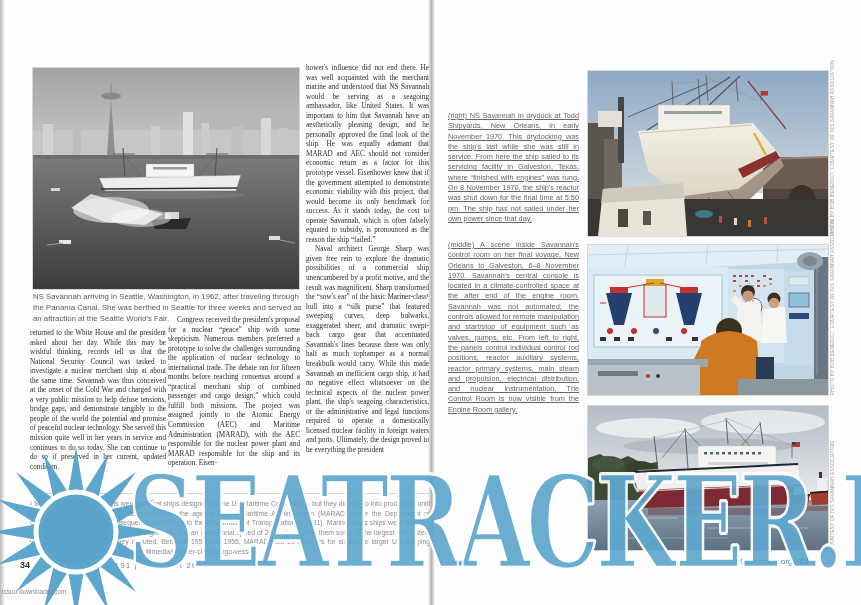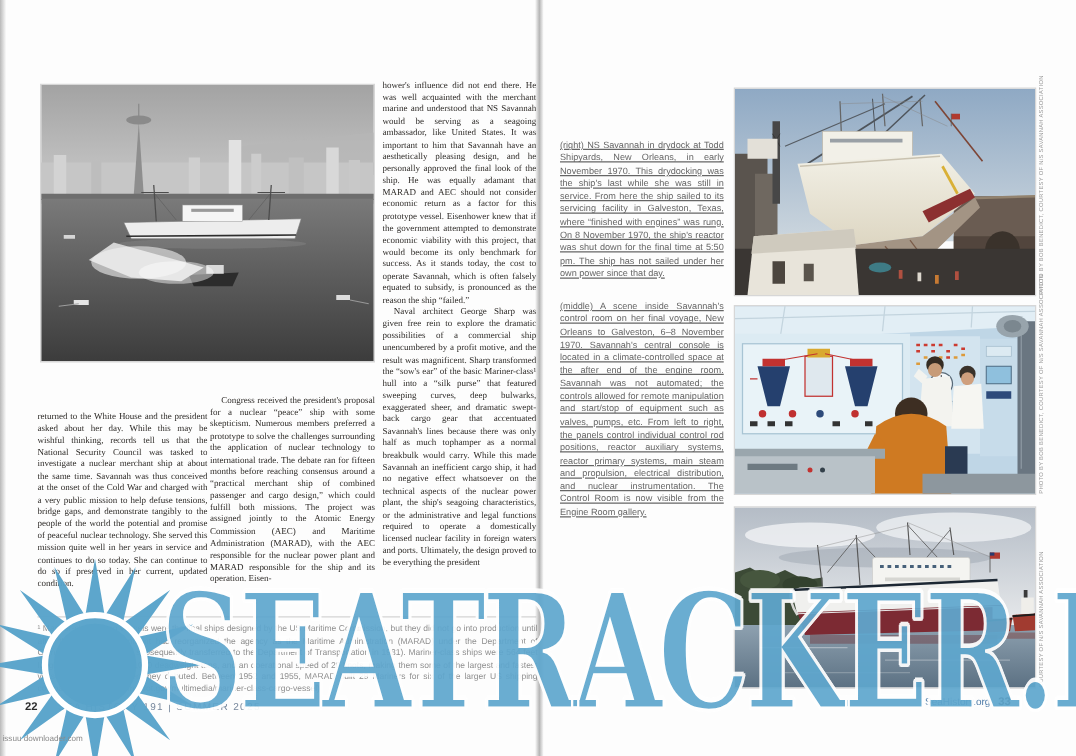--- a/index.html
+++ b/index.html
@@ -97,40 +97,41 @@
       <ellipse cx="108" cy="150" rx="30" ry="9" fill="#ffffff" opacity=".45"></ellipse>
 
       <rect x="26" y="172" width="12" height="4" fill="#e6e6e6"></rect>
       <line x1="14" y1="177" x2="30" y2="175" stroke="#9d9d9d" stroke-width="1"></line>
       <rect x="236" y="168" width="11" height="4" fill="#dcdcdc"></rect>
       <line x1="247" y1="172" x2="262" y2="175" stroke="#989898" stroke-width="1"></line>
       <rect x="18" y="120" width="9" height="3" fill="#d6d6d6"></rect>
     </svg>
   </figure>
 
+  <p class="cap-left" style="left:33px;top:292px;width:274px;margin:0">NS Savannah arriving in Seattle, Washington, in 1962, after traveling through the Panama Canal. She was berthed in Seattle for three weeks and served as an attraction at the Seattle World's Fair.</p>
 
   <div class="bodycol" style="left:30px;top:329px;width:136px;height:168px">
     <p>returned to the White House and the president asked about her day. While this may be wishful thinking, records tell us that the National Security Council was tasked to investigate a nuclear merchant ship at about the same time. Savannah was thus conceived at the onset of the Cold War and charged with a very public mission to help defuse tensions, bridge gaps, and demonstrate tangibly to the people of the world the potential and promise of peaceful nuclear technology. She served this mission quite well in her years in service and continues to do so today. She can continue to do so if preserved in her current, updated condition.</p>
   </div>
 
   <div class="bodycol" style="left:168px;top:316px;width:132px;height:168px">
     <p class="indent">Congress received the president's proposal for a nuclear “peace” ship with some skepticism. Numerous members preferred a prototype to solve the challenges surrounding the application of nuclear technology to international trade. The debate ran for fifteen months before reaching consensus around a “practical merchant ship of combined passenger and cargo design,” which could fulfill both missions. The project was assigned jointly to the Atomic Energy Commission (AEC) and Maritime Administration (MARAD), with the AEC responsible for the nuclear power plant and MARAD responsible for the ship and its operation. Eisen-</p>
   </div>
 
   <div class="bodycol" style="left:306px;top:64px;width:123px;height:430px">
     <p>hower's influence did not end there. He was well acquainted with the merchant marine and understood that NS Savannah would be serving as a seagoing ambassador, like United States. It was important to him that Savannah have an aesthetically pleasing design, and he personally approved the final look of the ship. He was equally adamant that MARAD and AEC should not consider economic return as a factor for this prototype vessel. Eisenhower knew that if the government attempted to demonstrate economic viability with this project, that would become its only benchmark for success. As it stands today, the cost to operate Savannah, which is often falsely equated to subsidy, is pronounced as the reason the ship “failed.”</p>
     <p class="indent">Naval architect George Sharp was given free rein to explore the dramatic possibilities of a commercial ship unencumbered by a profit motive, and the result was magnificent. Sharp transformed the “sow's ear” of the basic Mariner-class¹ hull into a “silk purse” that featured sweeping curves, deep bulwarks, exaggerated sheer, and dramatic swept-back cargo gear that accentuated Savannah's lines because there was only half as much tophamper as a normal breakbulk would carry. While this made Savannah an inefficient cargo ship, it had no negative effect whatsoever on the technical aspects of the nuclear power plant, the ship's seagoing characteristics, or the administrative and legal functions required to operate a domestically licensed nuclear facility in foreign waters and ports. Ultimately, the design proved to be everything the president</p>
   </div>
 
   <div class="rule" style="left:30px;top:493px;width:399px"></div>
 
   <div class="footnote" style="left:30px;top:499px;width:400px;height:60px">¹ Mariner-class cargo vessels were the final ships designed by the US Maritime Commission, but they did not go into production until after the federal government had reorganized the agency as the Maritime Administration (MARAD) under the Department of Commerce (MARAD was subsequently transferred to the Department of Transportation in 1981). Mariner-class ships were 564 feet long, had a capacity of 14,000 deadweight tons, and an operational speed of 20 knots, making them some of the largest and fastest vessels in the world when they debuted. Between 1952 and 1955, MARAD built 29 Mariners for six of the larger US shipping companies. (www.maritime.dot.gov/multimedia/mariner-class-cargo-vessel)</div>
 
   <div class="folio" style="left:20px;top:560px">
-    <span class="num">22</span>
+    <span class="num">34</span>
     <span class="mag">SEA HISTORY 191  |  SUMMER 2025</span>
   </div>
 
   <div class="cap-right" style="left:448px;top:111px;width:131px">(right) NS Savannah in drydock at Todd Shipyards, New Orleans, in early November 1970. This drydocking was the ship's last while she was still in service. From here the ship sailed to its servicing facility in Galveston, Texas, where “finished with engines” was rung. On 8 November 1970, the ship's reactor was shut down for the final time at 5:50 pm. The ship has not sailed under her own power since that day.</div>
   <div class="cap-right" style="left:448px;top:240px;width:131px">(middle) A scene inside Savannah's control room on her final voyage, New Orleans to Galveston, 6–8 November 1970. Savannah's central console is located in a climate-controlled space at the after end of the engine room. Savannah was not automated; the controls allowed for remote manipulation and start/stop of equipment such as valves, pumps, etc. From left to right, the panels control individual control rod positions, reactor auxiliary systems, reactor primary systems, main steam and propulsion, electrical distribution, and nuclear instrumentation. The Control Room is now visible from the Engine Room gallery.</div>
 
   <figure class="fig" style="left:588px;top:71px;width:240px;height:165px;margin:0">
     <svg viewBox="0 0 240 165" width="240" height="165">
       <defs>
         <linearGradient id="ddsky" x1="0" y1="0" x2="0" y2="1">

